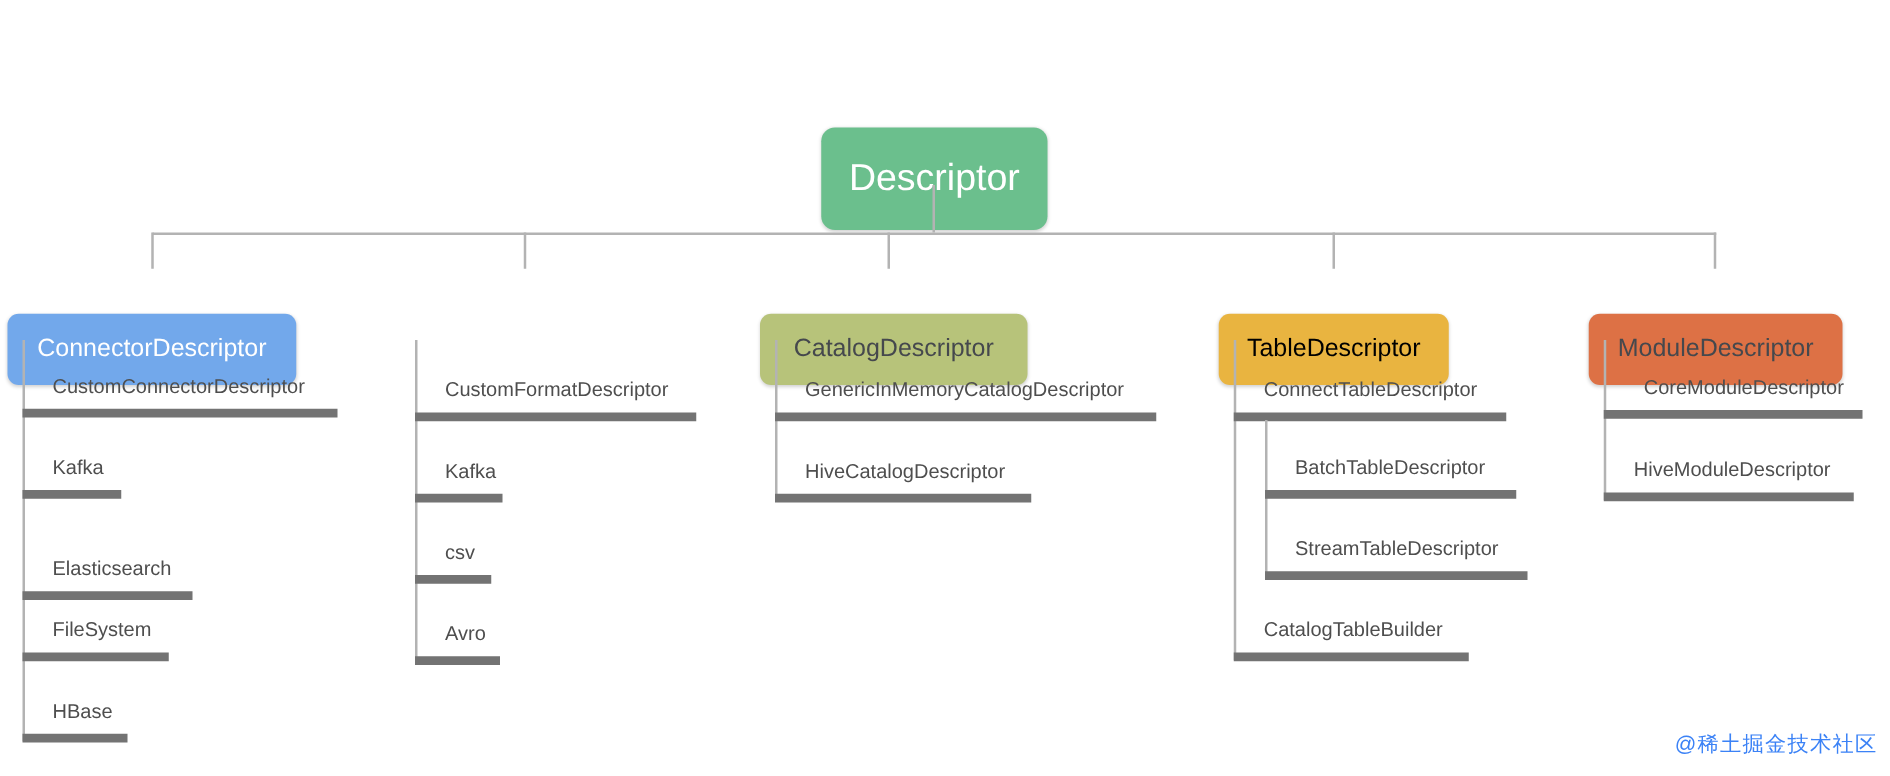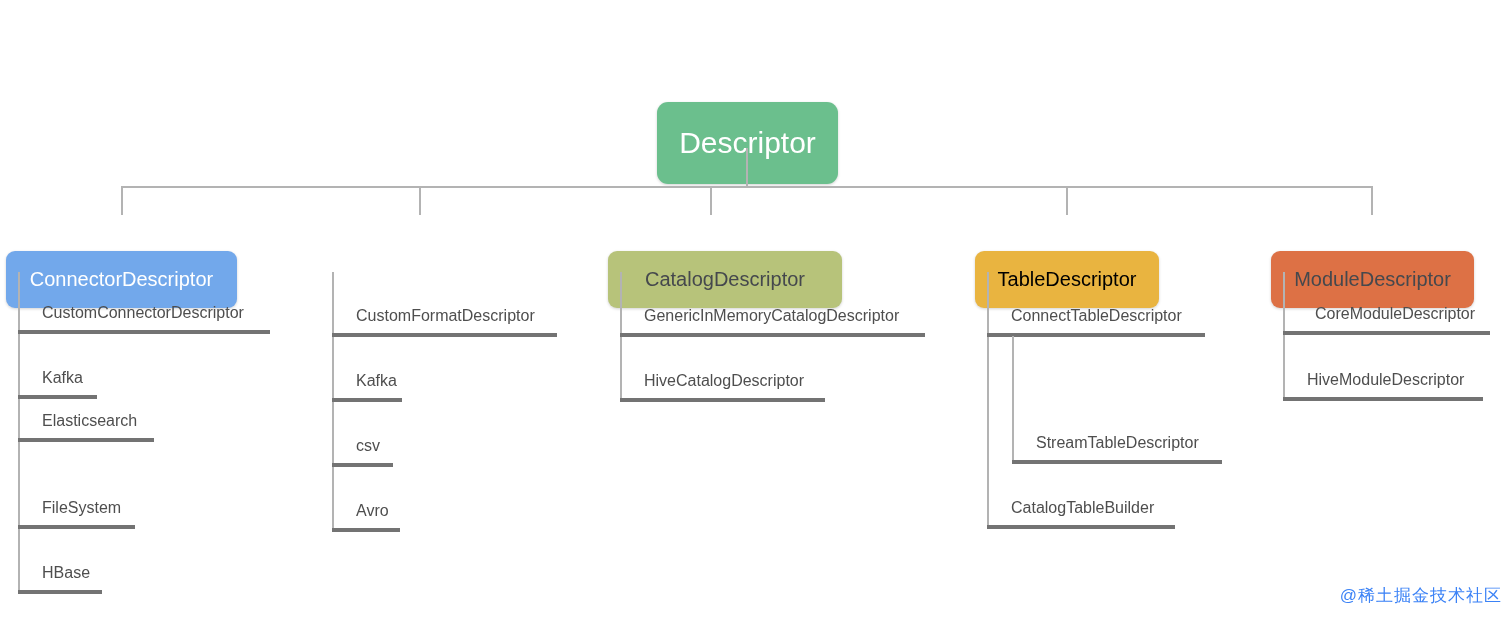--- a/index.html
+++ b/index.html
@@ -37,21 +37,21 @@
   }
   .hline {
     position: absolute;
     height: 0;
     border-top: 2px solid #b3b3b3;
   }
   .leaf {
     position: absolute;
     box-sizing: border-box;
     height: 40px;
-    border-bottom: 4px solid #737373;
+    border-bottom: 7px solid #737373;
     display: flex;
     align-items: flex-end;
     padding: 0 0 8px 24px;
     font-size: 16px;
     color: #4e4e4e;
     white-space: nowrap;
   }
   .watermark {
     position: absolute;
     right: 10px;
@@ -70,44 +70,45 @@
 
   <div class="vline" style="left:746px; top:148px; height:38px;"></div>
   <div class="hline" style="left:122px; top:186px; width:1251px;"></div>
   <div class="vline" style="left:121px;  top:186px; height:29px;"></div>
   <div class="vline" style="left:419px;  top:186px; height:29px;"></div>
   <div class="vline" style="left:710px;  top:186px; height:29px;"></div>
   <div class="vline" style="left:1066px; top:186px; height:29px;"></div>
   <div class="vline" style="left:1371px; top:186px; height:29px;"></div>
 
   <div class="node child-node" style="left: 6px; width: 231px; background-color: rgb(114, 168, 235); color: rgb(255, 255, 255);">ConnectorDescriptor</div>
-  <div class="node child-node" style="left: 608px; width: 234px; background-color: rgb(183, 195, 122); color: rgb(69, 72, 77);">CatalogDescriptor</div>
+  <div class="node child-node" style="left: 608px; width: 214px; background-color: rgb(183, 195, 122); color: rgb(69, 72, 77);">CatalogDescriptor</div>
   <div class="node child-node" style="left: 975px; width: 184px; background-color: rgb(233, 180, 64); color: #000000;">TableDescriptor</div>
   <div class="node child-node" style="left: 1271px; width: 203px; background-color: rgb(221, 113, 69); color: rgb(69, 72, 77);">ModuleDescriptor</div>
 
   <div class="vline" style="left:18px; top:272px; height:321px;"></div>
   <div class="leaf" style="left:18px; top:294px; width:252px;">CustomConnectorDescriptor</div>
   <div class="leaf" style="left:18px; top:359px; width:79px;">Kafka</div>
-  <div class="leaf" style="left:18px; top:402px; width:136px;">Elasticsearch</div>
+  <div class="leaf" style="left:18px; top:440px; width:136px;">Elasticsearch</div>
   <div class="leaf" style="left:18px; top:489px; width:117px;">FileSystem</div>
   <div class="leaf" style="left:18px; top:554px; width:84px;text-align:right;">HBase</div>
 
   <div class="vline" style="left:332px; top:272px; height:259px;"></div>
   <div class="leaf" style="left:332px; top:297px; width:225px;">CustomFormatDescriptor</div>
   <div class="leaf" style="left:332px; top:362px; width:70px;">Kafka</div>
   <div class="leaf" style="left:332px; top:427px; width:61px;">csv</div>
   <div class="leaf" style="left:332px; top:492px; width:68px;">Avro</div>
 
   <div class="vline" style="left:620px; top:272px; height:129px;"></div>
   <div class="leaf" style="left:620px; top:297px; width:305px;">GenericInMemoryCatalogDescriptor</div>
   <div class="leaf" style="left:620px; top:362px; width:205px;">HiveCatalogDescriptor</div>
 
   <div class="vline" style="left:987px; top:272px; height:256px;"></div>
   <div class="leaf" style="left:987px; top:297px; width:218px;">ConnectTableDescriptor</div>
   <div class="vline" style="left:1012px; top:336px; height:127px;"></div>
+  <div class="leaf" style="left:1012px; top:359px; width:201px;">BatchTableDescriptor</div>
   <div class="leaf" style="left:1012px; top:424px; width:210px;">StreamTableDescriptor</div>
   <div class="leaf" style="left:987px; top:489px; width:188px;">CatalogTableBuilder</div>
 
   <div class="vline" style="left:1283px; top:272px; height:128px;"></div>
   <div class="leaf" style="left:1283px; top:295px; width:207px;padding-left:32px;">CoreModuleDescriptor</div>
   <div class="leaf" style="left:1283px; top:361px; width:200px;">HiveModuleDescriptor</div>
 
   <div class="watermark">@稀土掘金技术社区</div>
 
 </div>

